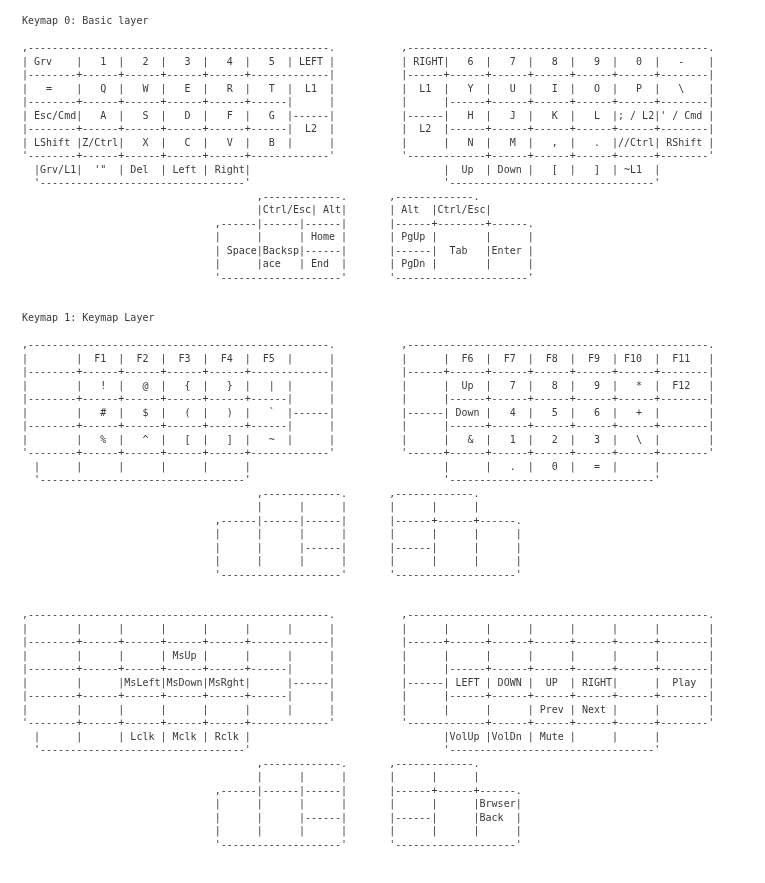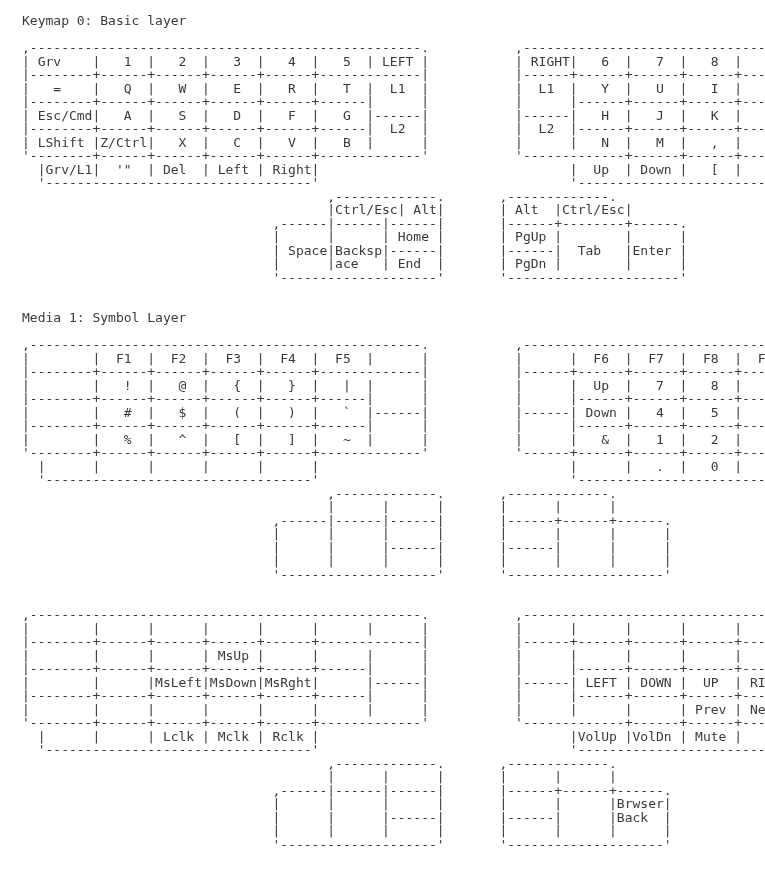--- a/index.html
+++ b/index.html
@@ -7,21 +7,21 @@
     padding: 0;
     background: #ffffff;
   }
   .page {
     width: 765px;
     height: 883px;
     box-sizing: border-box;
     padding: 14px 0 0 22px;
     overflow: hidden;
     font-family: "DejaVu Sans Mono", "Liberation Mono", monospace;
-    font-size: 13px;
+    font-size: 10px;
     line-height: 13.5px;
     color: #3a3a3a;
     border-radius: 32px;
   }
   .keymap-section {
     margin: 0 0 27px 0;
   }
   .keymap-title {
     white-space: pre;
     font-weight: normal;
@@ -58,21 +58,21 @@
                                        ,-------------.       ,-------------.
                                        |Ctrl/Esc| Alt|       | Alt  |Ctrl/Esc|
                                 ,------|------|------|       |------+--------+------.
                                 |      |      | Home |       | PgUp |        |      |
                                 | Space|Backsp|------|       |------|  Tab   |Enter |
                                 |      |ace   | End  |       | PgDn |        |      |
                                 '--------------------'       '----------------------'</pre>
   </div>
 
   <div class="keymap-section">
-    <h2 class="keymap-title">Media 1: Symbol Layer</h2>
+    <h2 class="keymap-title">Keymap 1: Keymap Layer</h2>
     <pre class="keymap-art">,--------------------------------------------------.           ,--------------------------------------------------.
 |        |  F1  |  F2  |  F3  |  F4  |  F5  |      |           |      |  F6  |  F7  |  F8  |  F9  | F10  |  F11   |
 |--------+------+------+------+------+-------------|           |------+------+------+------+------+------+--------|
 |        |   !  |   @  |   {  |   }  |   |  |      |           |      |  Up  |   7  |   8  |   9  |   *  |  F12   |
 |--------+------+------+------+------+------|      |           |      |------+------+------+------+------+--------|
 |        |   #  |   $  |   (  |   )  |   `  |------|           |------| Down |   4  |   5  |   6  |   +  |        |
 |--------+------+------+------+------+------|      |           |      |------+------+------+------+------+--------|
 |        |   %  |   ^  |   [  |   ]  |   ~  |      |           |      |   &amp;  |   1  |   2  |   3  |   \  |        |
 '--------+------+------+------+------+-------------'           '------+------+------+------+------+------+--------'
   |      |      |      |      |      |                                |      |   .  |   0  |   =  |      |

